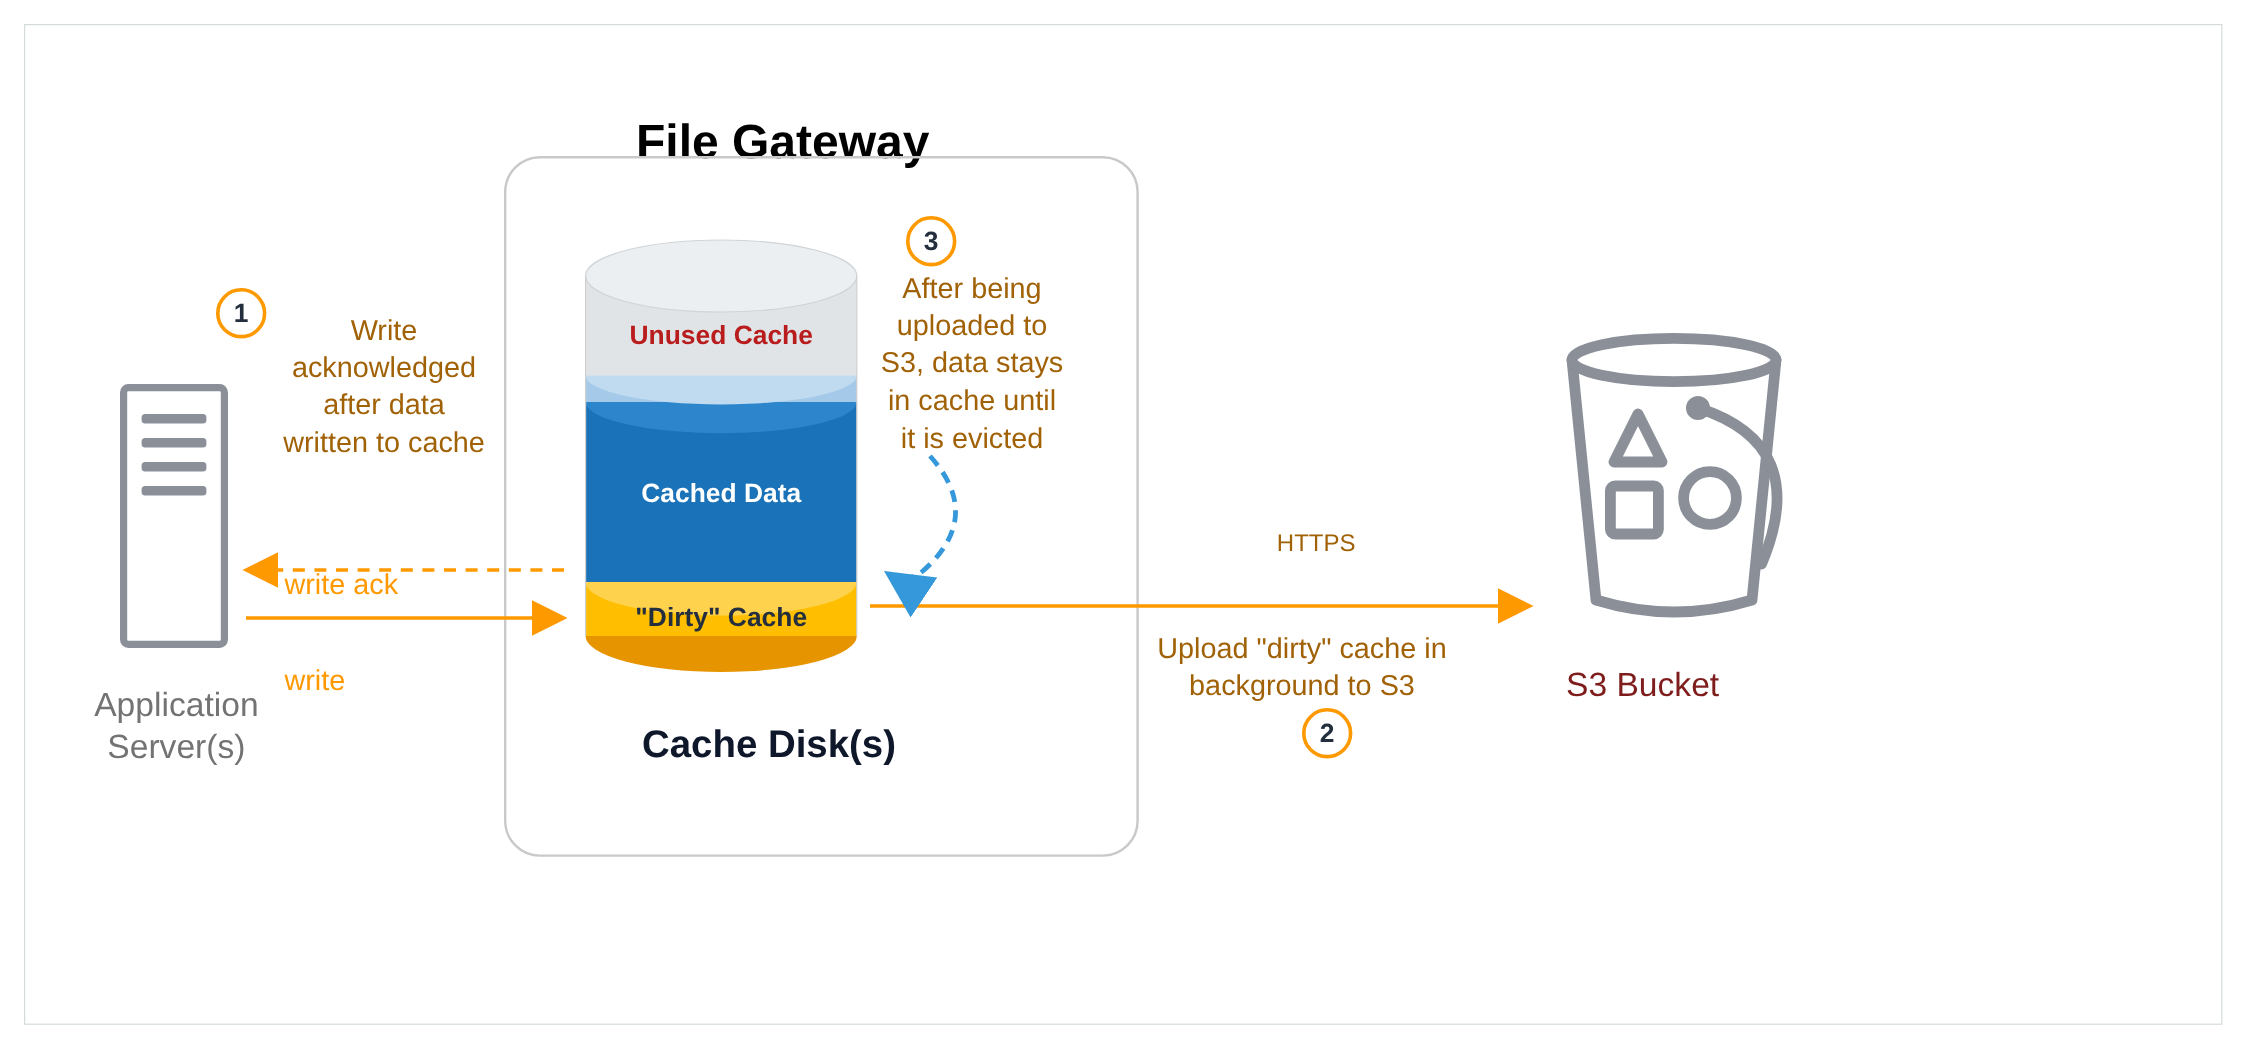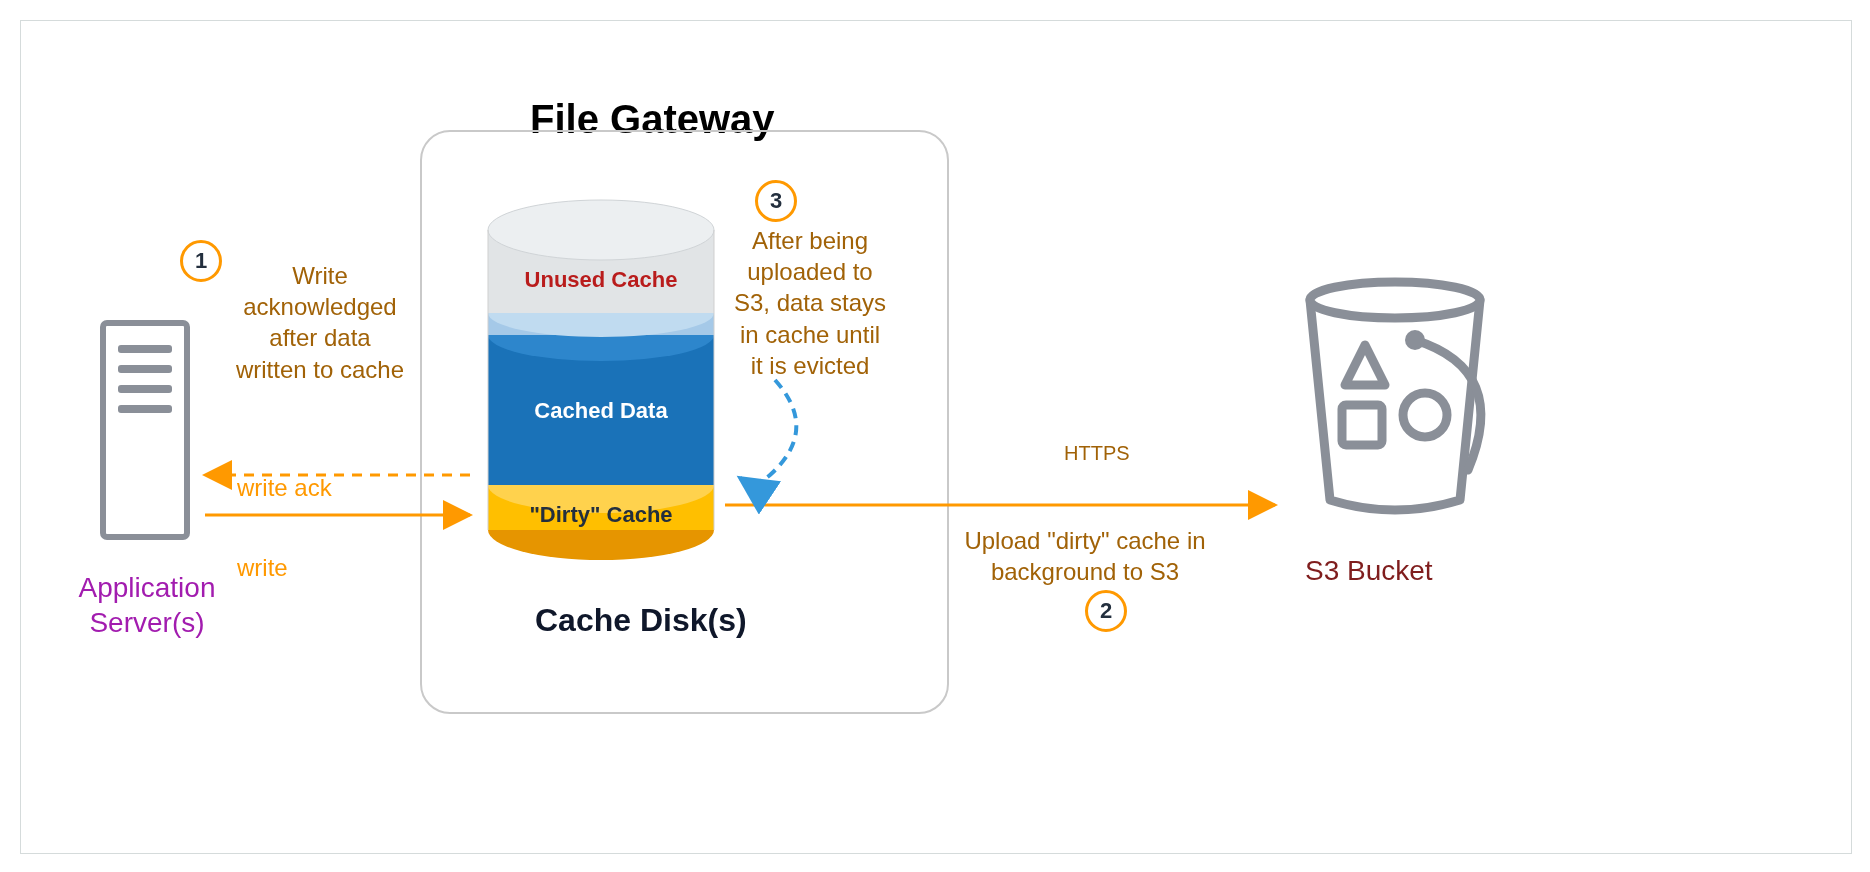--- a/index.html
+++ b/index.html
@@ -55,21 +55,21 @@
     left: 100px;
     top: 320px;
     width: 90px;
     height: 220px;
   }
   .app-server-label {
     position: absolute;
     left: 67px;
     top: 570px;
     font-size: 28px;
-    color: #a21caf;
+    color: #737373;
     text-align: center;
     width: 160px;
     line-height: 1.25;
   }
 
   
   .cache {
     position: absolute;
     left: 486px;
     top: 195px;

